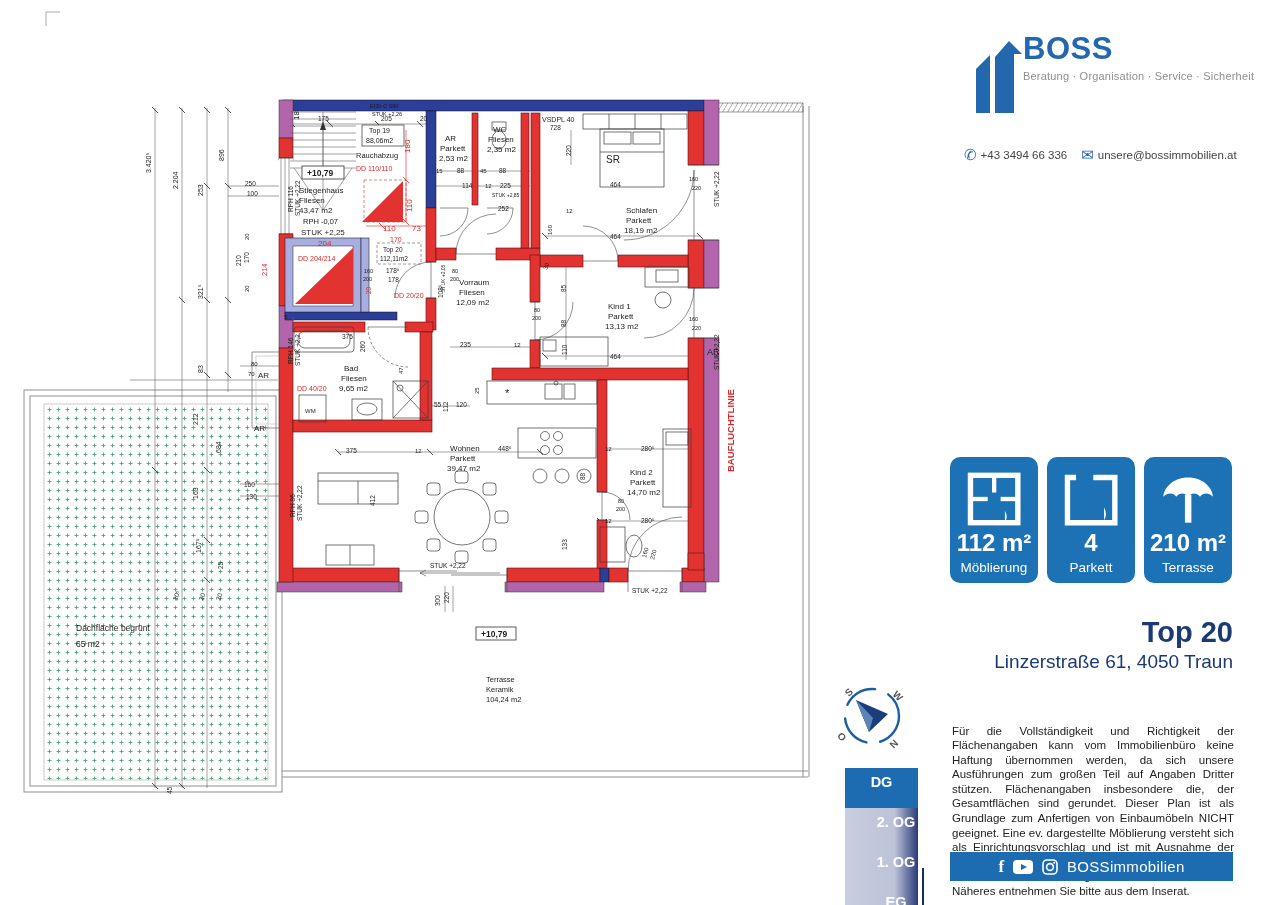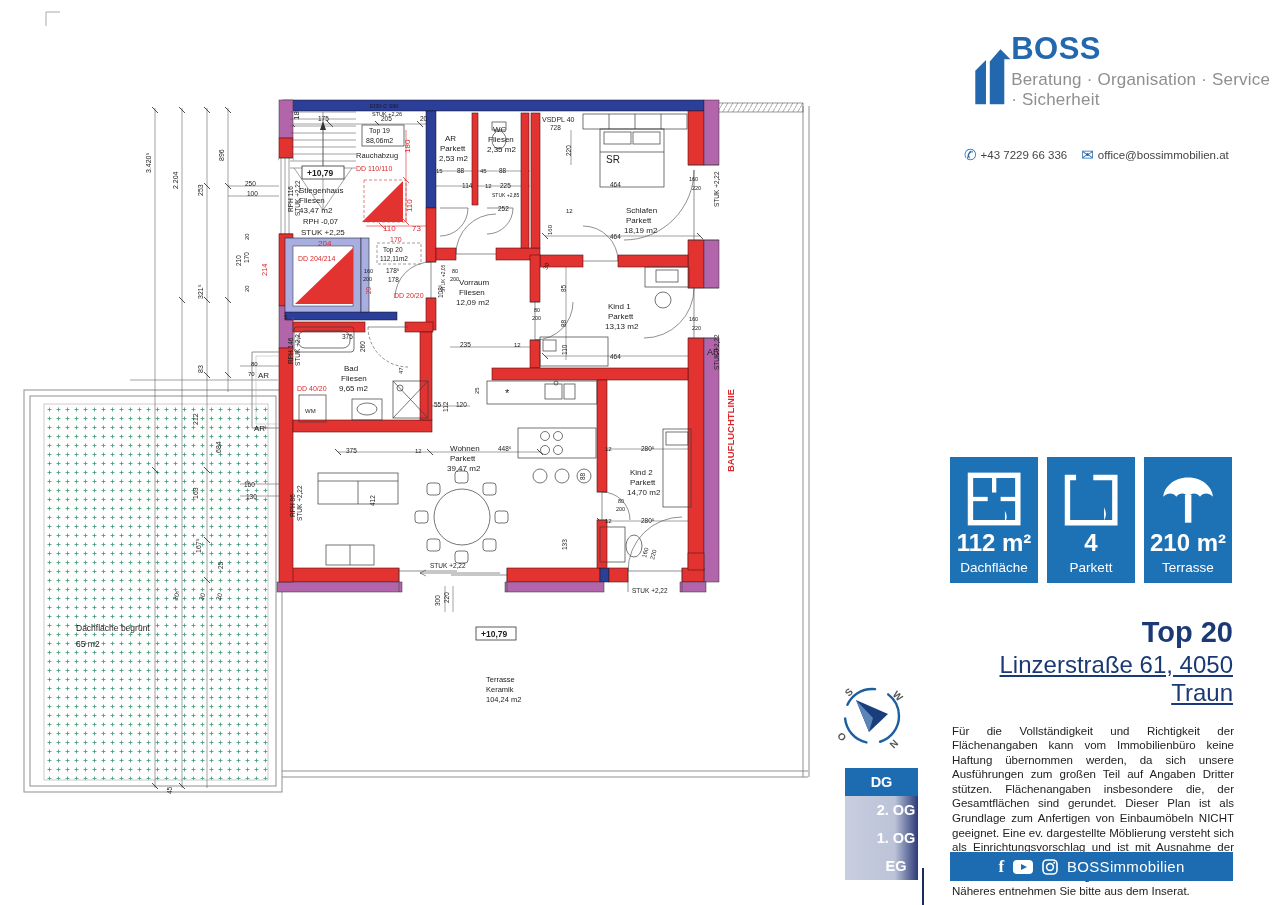--- a/index.html
+++ b/index.html
@@ -19,44 +19,44 @@
   .redl{stroke:#d9292b;stroke-width:.6;fill:none}
   .bound{stroke:#8f8f8f;stroke-width:1;fill:none}
   .door{stroke:#444;stroke-width:.6;fill:none}
 
   
   .panel{position:absolute;left:940px;top:0;width:340px;height:905px;}
   .logo-row{position:absolute;left:33px;top:34px;display:flex;}
   .logo-mark{width:50px;height:84px;}
   .brand{display:flex;flex-direction:column;}
   .brand-name{color:#2368ae;font-weight:bold;font-size:31px;line-height:30px;letter-spacing:.5px;}
-  .tagline{color:#8f8f8f;font-size:17px;margin-top:6px;letter-spacing:.2px;}
+  .tagline{color:#8f8f8f;font-size:11px;margin-top:6px;letter-spacing:.2px;}
   .contact{position:absolute;left:24px;top:146px;display:flex;align-items:center;gap:14px;
            font-size:11.5px;color:#444;}
   .contact .ic{color:#2368ae;font-size:15px;margin-right:4px;}
   .contact span{display:flex;align-items:center;}
   .stats{position:absolute;left:10px;top:457px;display:flex;gap:9px;}
-  .tile{width:88px;height:126px;background:#1d71b5;border-radius:0;color:#fff;
+  .tile{width:88px;height:126px;background:#1d71b5;border-radius:10px;color:#fff;
         display:flex;flex-direction:column;align-items:center;}
   .tile svg{margin-top:14px;height:56px;}
   .tile .val{font-size:24px;font-weight:bold;margin-top:2px;}
   .tile .lab{font-size:13.5px;margin-top:3px;}
   .listing{position:absolute;right:47px;top:616px;text-align:right;color:#1b3a75;}
   .listing .title{font-size:29px;font-weight:bold;}
-  .listing .addr{font-size:24px;margin-top:2px;text-decoration:underline;}
+  .listing .addr{font-size:19px;margin-top:2px;}
   .disclaimer{position:absolute;left:12px;top:712px;width:282px;font-size:11.5px;line-height:1.27;
               text-align:justify;color:#222;}
   .footer-bar{position:absolute;left:10px;top:852px;width:283px;height:29px;background:#1d6cb2;
               display:flex;align-items:center;justify-content:center;gap:9px;color:#fff;}
   .footer-bar .handle{font-size:15px;letter-spacing:.3px;}
   .fb-f{font-weight:bold;font-size:17px;font-family:"Liberation Serif",serif;}
 
   .compass{position:absolute;left:836px;top:680px;width:72px;height:72px;}
   .floors{position:absolute;left:845px;top:768px;width:73px;}
-  .floor{height:28px;line-height:28px;text-align:center;color:#fff;font-weight:bold;
+  .floor{height:40px;line-height:28px;text-align:center;color:#fff;font-weight:bold;
          font-size:14.5px;cursor:pointer;}
   .floor.active{background:#1d6cb2;}
   .floor.inactive{background:linear-gradient(90deg,#c9cedf 0%,#bcc3d8 68%,#2a3a77 100%);padding-left:29px;}
   .edge-line{position:absolute;left:922px;top:868px;width:2px;height:37px;background:#1b2a5e;}
 </style>
 </head>
 <body>
 
 <div class="page">
 
@@ -503,39 +503,39 @@
       </svg>
       <div class="brand">
         <span class="brand-name">BOSS</span>
         <span class="tagline">Beratung · Organisation · Service · Sicherheit</span>
       </div>
     </div>
 
     <div class="contact">
       <span>
         <span class="ic">✆</span>
-        <span>+43 7229 66 336</span>
+        <span>+43 3494 66 336</span>
       </span>
       <span>
         <span class="ic">✉</span>
-        <span>office@bossimmobilien.at</span>
+        <span>unsere@bossimmobilien.at</span>
       </span>
     </div>
 
     <div class="stats">
       <div class="tile">
         <svg viewBox="0 0 56 52">
           <rect x="6" y="4" width="44" height="44" fill="none" stroke="#fff" stroke-width="5"></rect>
           <line x1="28" y1="4" x2="28" y2="20" stroke="#fff" stroke-width="4"></line>
           <line x1="6" y1="26" x2="22" y2="26" stroke="#fff" stroke-width="4"></line>
           <line x1="34" y1="26" x2="50" y2="26" stroke="#fff" stroke-width="4"></line>
           <path d="M38 48 A11 11 0 0 0 38 37 V48 Z" fill="#fff"></path>
         </svg>
         <div class="val">112 m²</div>
-        <div class="lab">Dachfläche</div>
+        <div class="lab">Möblierung</div>
       </div>
       <div class="tile">
         <svg viewBox="0 0 56 52">
           <path d="M14 6 H6 V48 H50 V6 H30" fill="none" stroke="#fff" stroke-width="5"></path>
           <path d="M40 46 A12 12 0 0 0 40 34 V46 Z" fill="#fff"></path>
         </svg>
         <div class="val">4</div>
         <div class="lab">Parkett</div>
       </div>
       <div class="tile">

